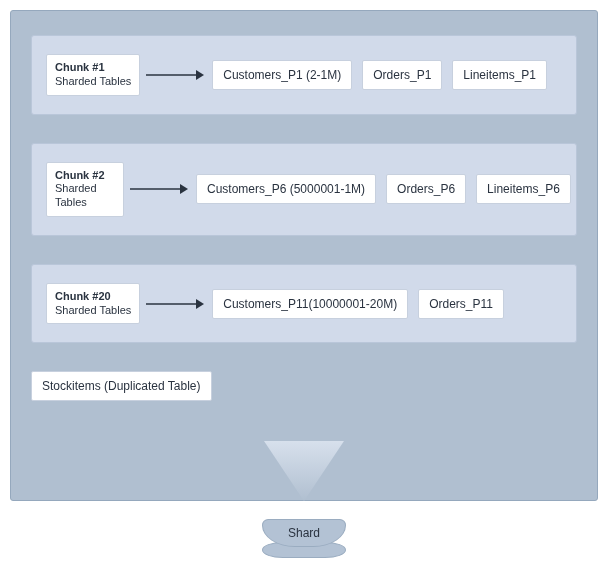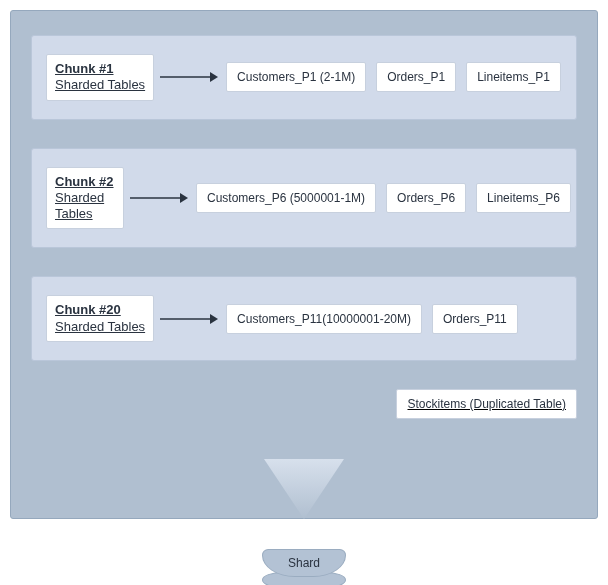--- a/index.html
+++ b/index.html
@@ -25,25 +25,24 @@
     padding: 18px 14px;
     margin-bottom: 28px;
     display: flex;
     align-items: center;
   }
   .chunk-label {
     background: #fff;
     border: 1px solid #c7d0de;
     border-radius: 2px;
     padding: 6px 8px;
-    font-size: 13px;
+    font-size: 11px;
     color: #2a3340;
     line-height: 1.25;
     min-width: 78px;
-    text-decoration: underline;
   }
   .chunk-label .title { font-weight: bold; }
   .arrow {
     flex: 0 0 auto;
     margin: 0 8px 0 6px;
   }
   .boxes {
     display: flex;
     gap: 10px;
     flex: 1;
@@ -53,23 +52,22 @@
     background: #fff;
     border: 1px solid #c7d0de;
     border-radius: 2px;
     padding: 7px 10px;
     font-size: 12px;
     color: #2a3340;
     white-space: nowrap;
   }
   .dup-row {
     display: flex;
-    justify-content: flex-end;
+    justify-content: flex-start;
     margin: 23px 0 40px 0;
-    text-decoration: underline;
   }
   .pointer-wrap {
     display: flex;
     justify-content: center;
     height: 60px;
     margin-bottom: -1px;
   }
   .shard-wrap {
     display: flex;
     justify-content: center;
@@ -81,21 +79,21 @@
   .disk {
     height: 16px;
     background: #b3c2d4;
     border: 1px solid #9aacc0;
     border-radius: 50% / 100%;
     margin-top: -5px;
   }
   .disk.top {
     height: 28px;
     border-radius: 8px 8px 50% 50% / 8px 8px 100% 100%;
-    margin-top: 16px;
+    margin-top: 4px;
     display: flex;
     align-items: flex-start;
     justify-content: center;
     font-size: 12px;
     color: #2a3340;
     padding-top: 6px;
     position: relative;
     z-index: 4;
   }
   .disk.d2 { z-index: 3; }

